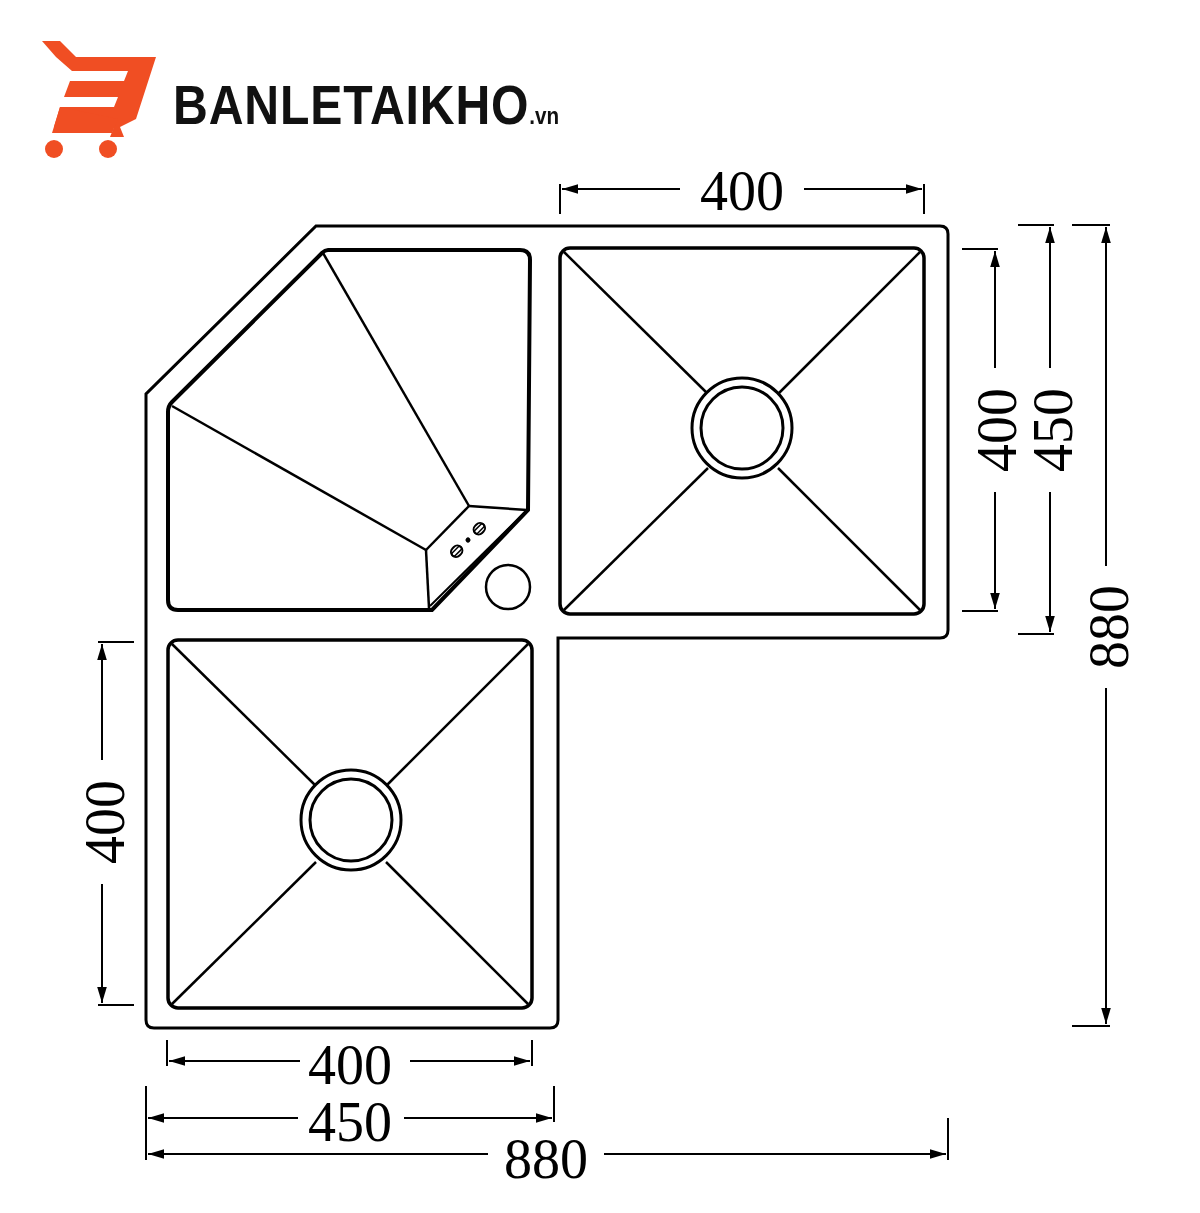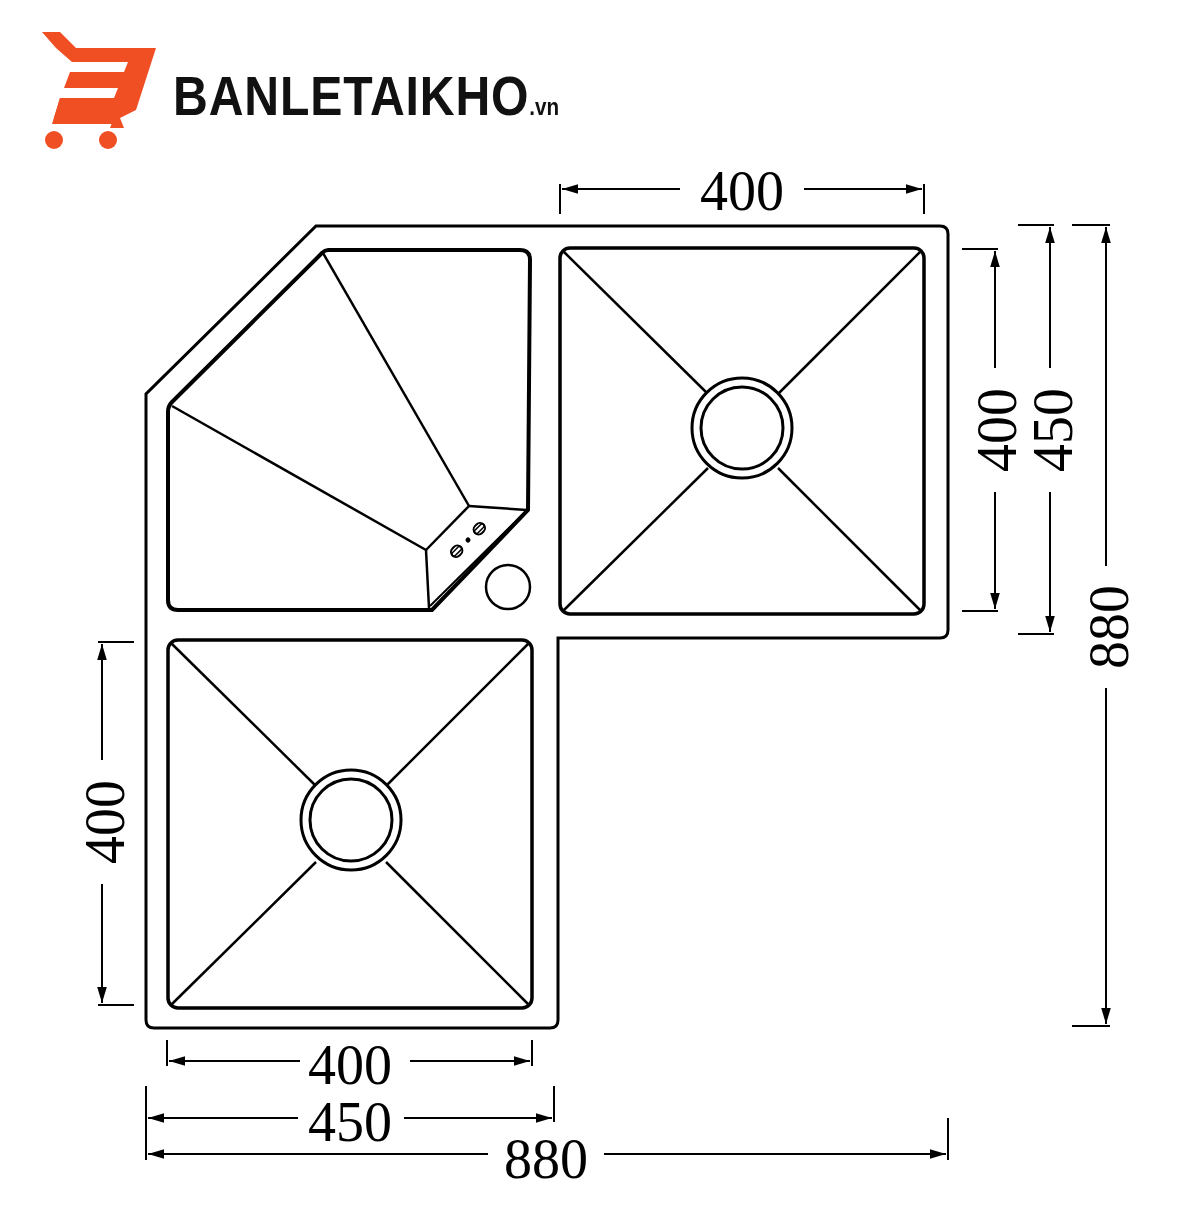--- a/index.html
+++ b/index.html
@@ -1,17 +1,17 @@
 <!DOCTYPE html>
 <html><head>
 <meta charset="utf-8">
 <style>
   html, body { margin: 0; padding: 0; background: #ffffff; }
   body { width: 1200px; height: 1213px; position: relative; overflow: hidden; font-family: "Liberation Serif", serif; }
-  .logo { position: absolute; left: 38px; top: 28px; width: 580px; height: 130px; }
+  .logo { position: absolute; left: 38px; top: 37px; width: 580px; height: 130px; }
   .logo-icon { position: absolute; left: 0; top: 0; width: 120px; height: 124px; }
   .brand { position: absolute; left: 135px; top: 40px; font-family: "Liberation Sans", sans-serif; font-weight: 700; font-size: 56px; letter-spacing: 1px; color: #111111; transform: scaleX(0.86); transform-origin: left center; line-height: 1; }
   .brand-tld { font-size: 24px; font-weight: 700; letter-spacing: 0; }
   svg.drawing { position: absolute; left: 0; top: 0; }
   .dim-text { font-family: "Liberation Serif", serif; font-size: 56px; fill: #000; }
 </style>
 </head>
 <body>
 
 <div class="logo">

